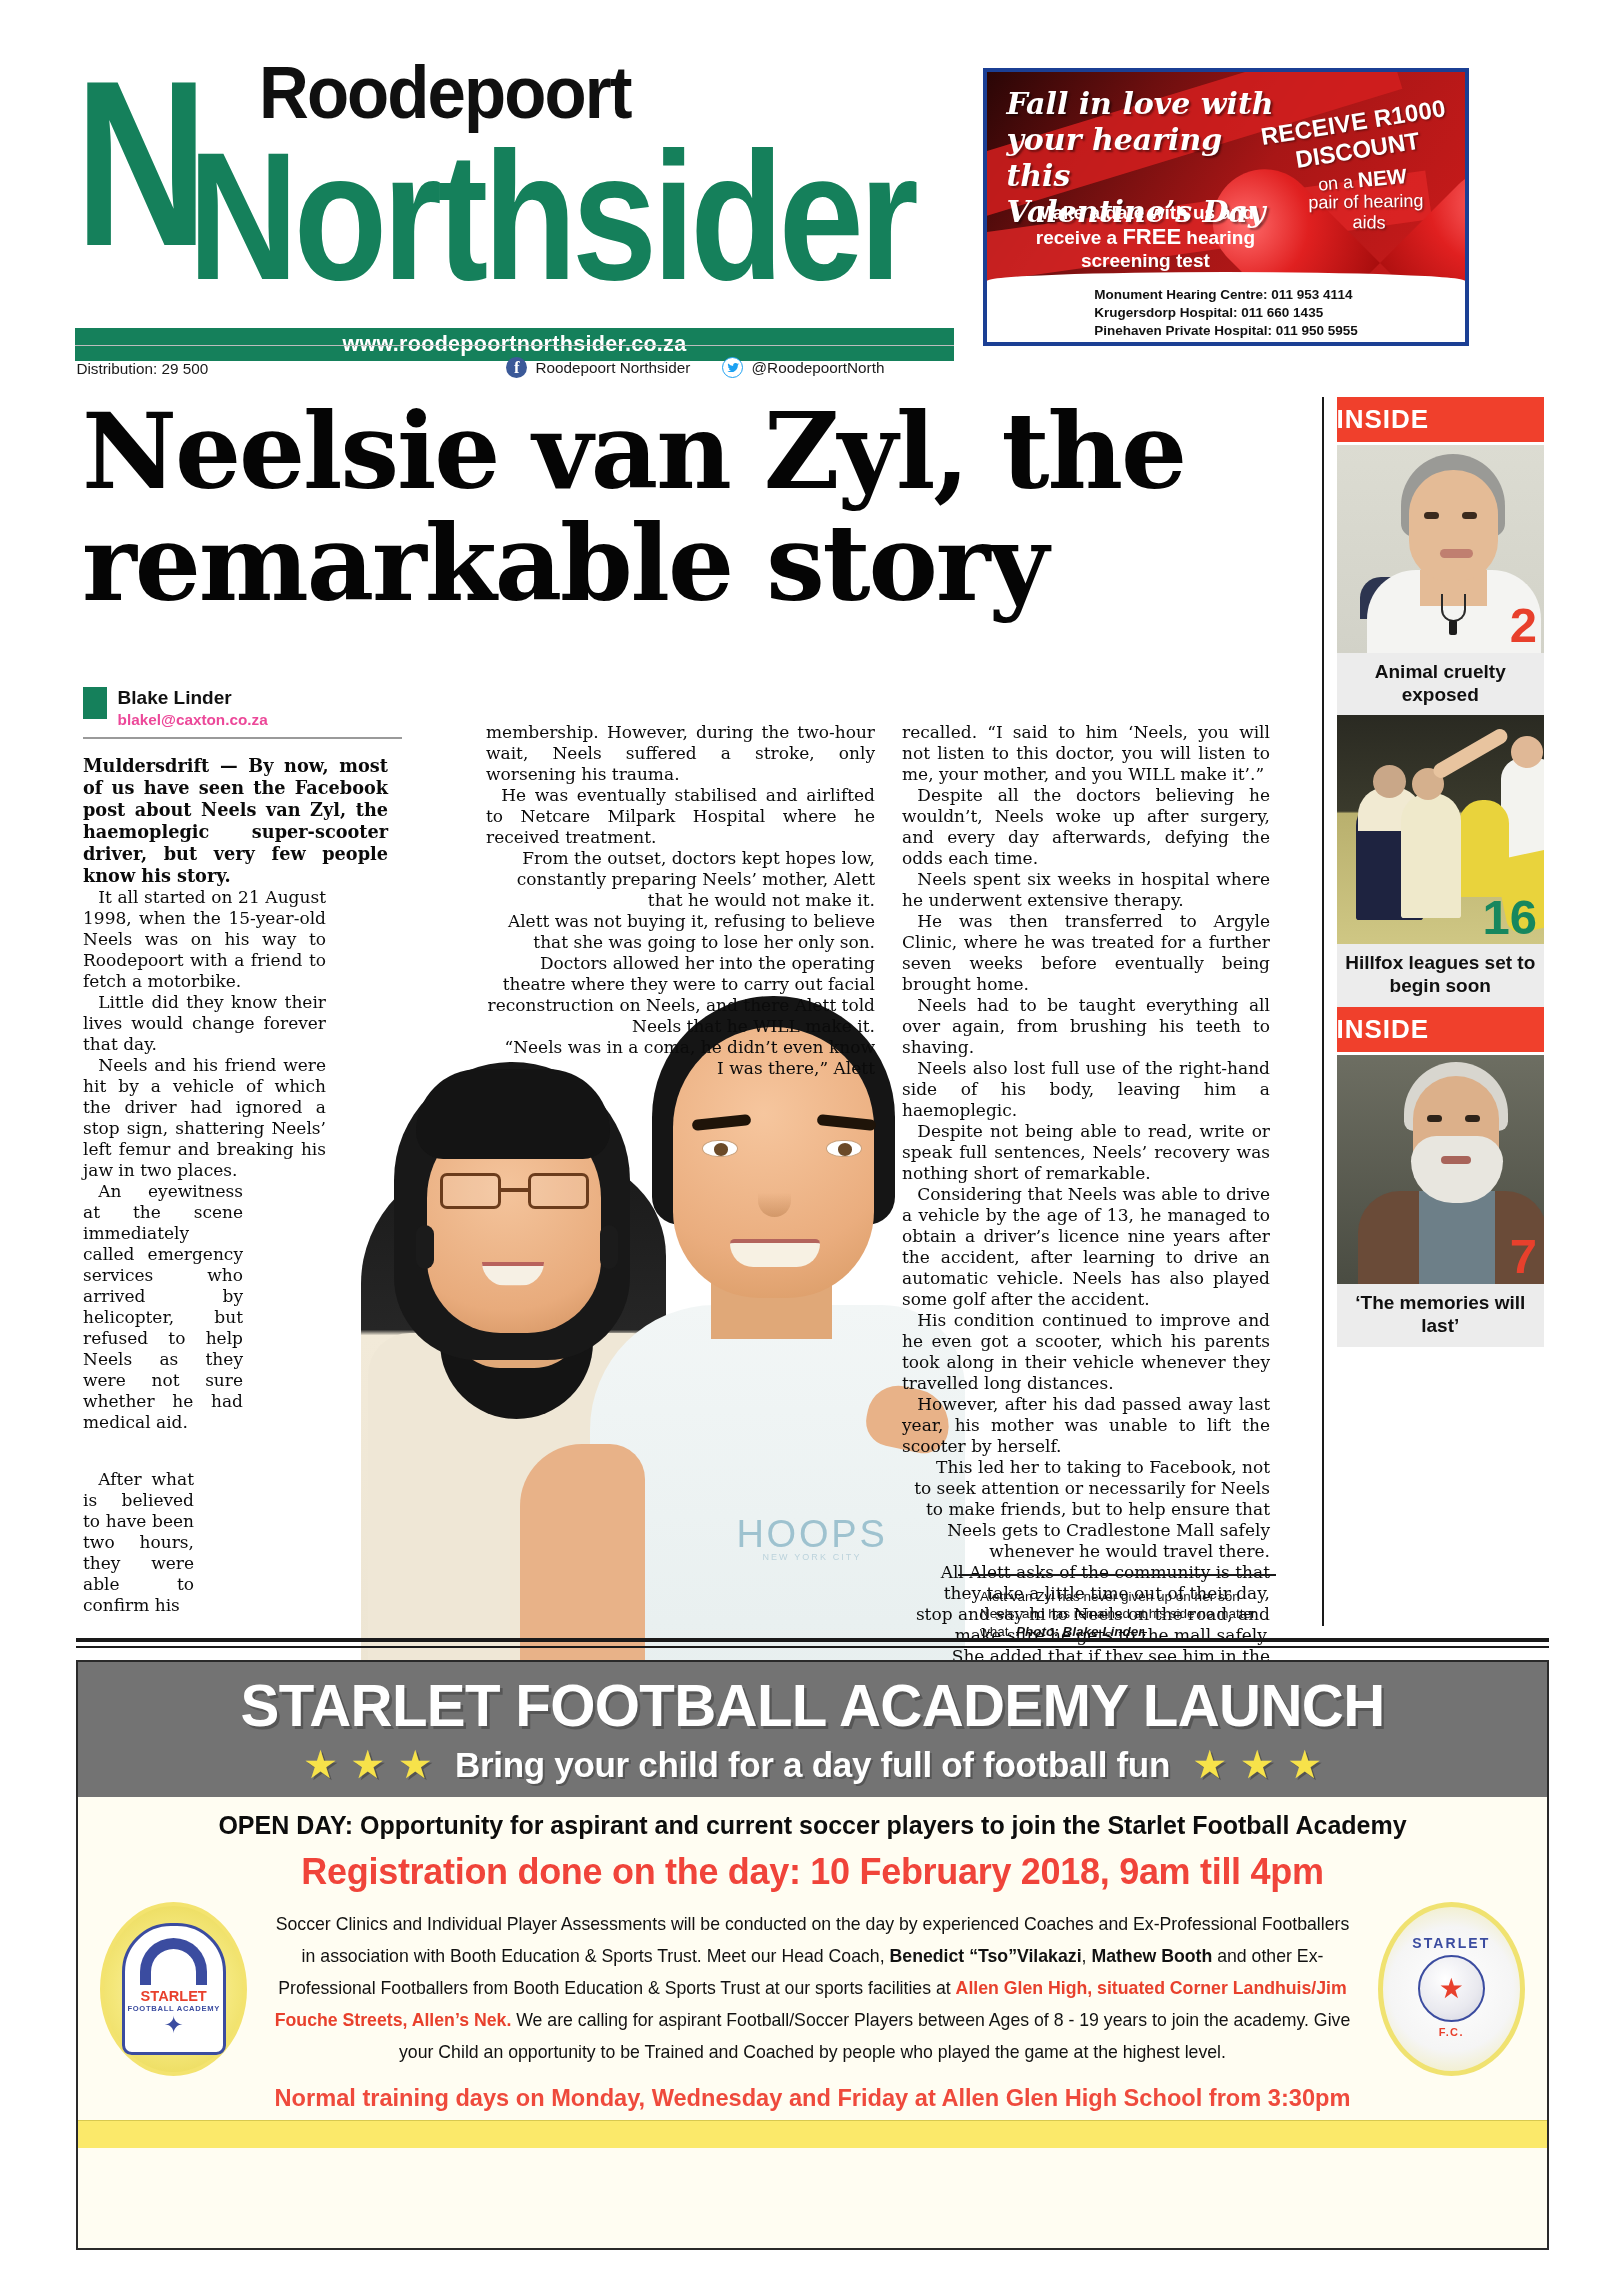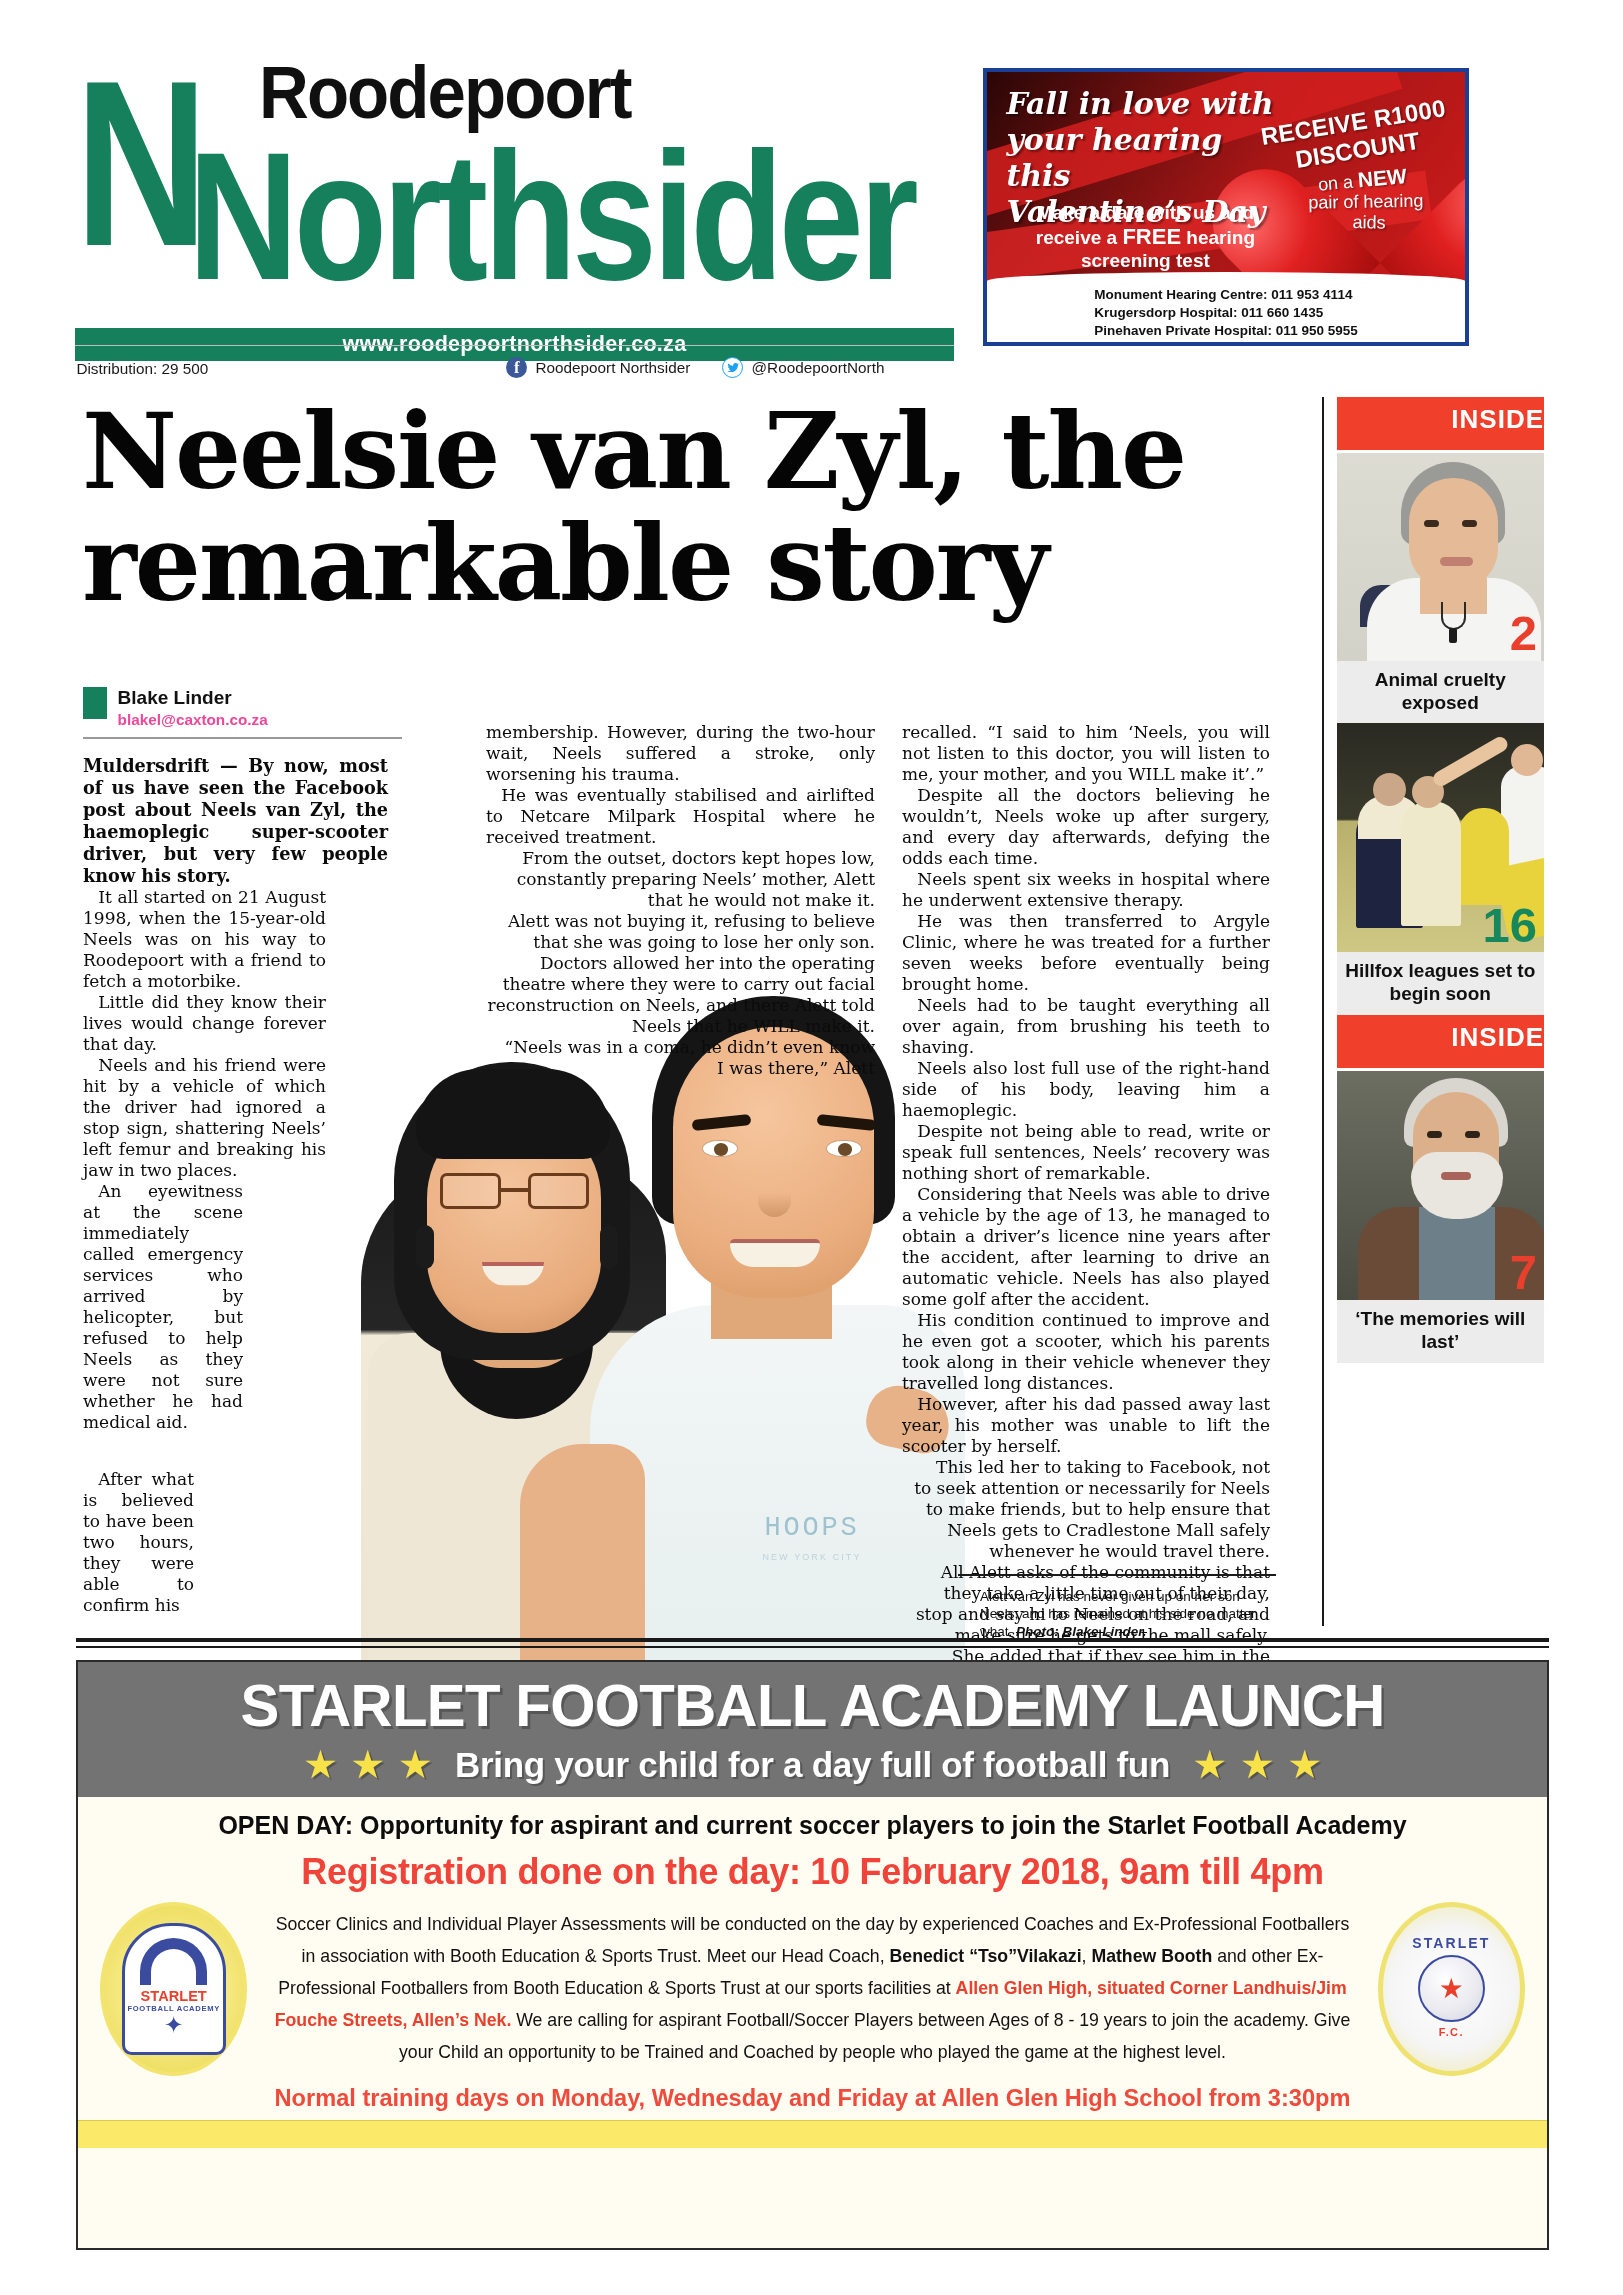--- a/index.html
+++ b/index.html
@@ -278,21 +278,21 @@
     position:absolute; left:446px; top:344px; width:33px; height:54px;
     background: linear-gradient(180deg,rgba(0,0,0,0) 55%, rgba(160,100,50,.35) 100%);
     border-radius: 14px 14px 19.4px 19.4px;
   }
   .mp-m-mouth {
     position:absolute; left:418px; top:420px; width:90px; height:28px;
     background:#f7f1e3; border-radius: 7px 7px 35px 35px; border-top:4.9px solid #b3645c;
   }
   .mp-m-shirttext {
     position:absolute; left:410px; top:694px; width:180px; text-align:center;
-    color:#9ec2cf; font-size:27px; letter-spacing:2.8px; font-family:Liberation Mono, monospace;
+    color:#9ec2cf; font-size:38px; letter-spacing:2.8px; font-family:Liberation Sans, sans-serif;
   }
   .mp-m-shirtsub {
     position:absolute; left:410px; top:733px; width:180px; text-align:center;
     color:#bcd3dc; font-size:9px; letter-spacing:2.1px;
   }
   .mp-arm {
     position:absolute; left:208px; top:625px; width:125px; height:292px;
     background:#e8b288; border-radius: 62px 35px 0 0;
   }
   .mp-w-hand {
@@ -301,22 +301,22 @@
   }
 
   
   .sidebar {
     position: absolute; left: 1322px; top: 397px; width: 222px; height: 1229px;
     border-left: 2.1px solid #1a1a1a;
     padding-left: 12.5px;
   }
   .inside-bar {
     background: #f0402c; color:#fff; font-weight:bold;
-    font-size: 26px; letter-spacing: 1px; text-align:right;
-    padding: 7px 0 15px; margin-bottom: 2.8px;
+    font-size: 26px; letter-spacing: 1px; text-align:left;
+    padding: 7px 0 7px; margin-bottom: 2.8px;
   }
   .side-photo { position: relative; width: 100%; overflow: hidden; }
   .side-caption {
     background:#ececec; color:#101010; font-weight:bold;
     font-size: 19px; line-height: 23px; text-align:center;
     padding: 7px 2.8px 9.7px;
   }
   .pagenum {
     position:absolute; right: 7px; bottom: 2.8px;
     font-size: 49px; font-weight: bold; line-height: 49px;

